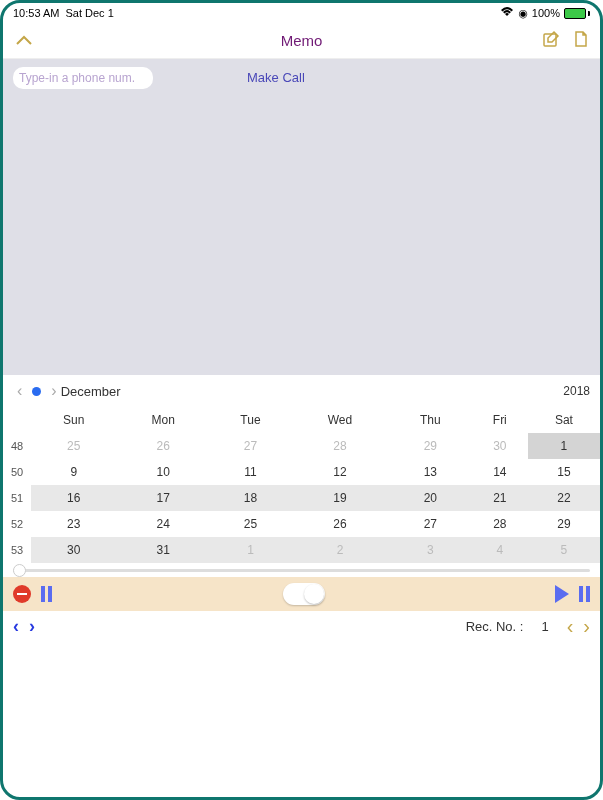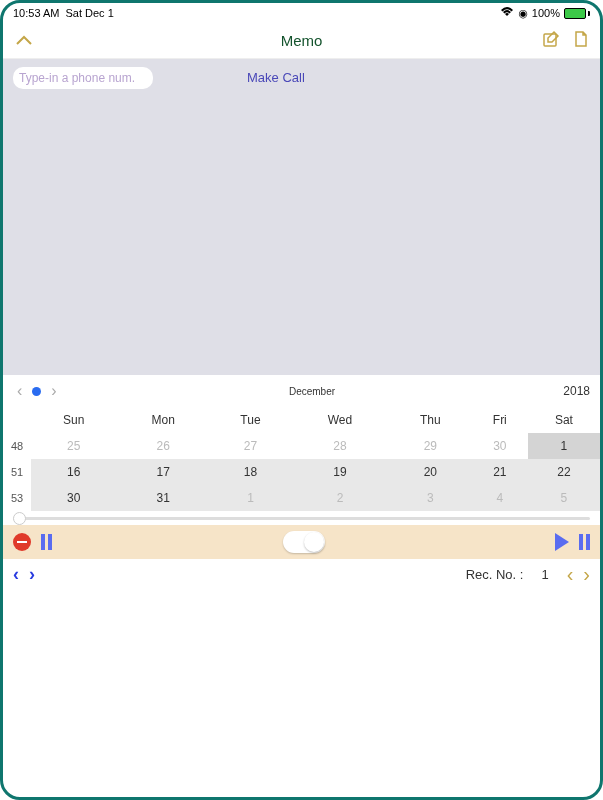--- a/index.html
+++ b/index.html
@@ -8,36 +8,36 @@
 
 .status-bar { height: 20px; display: flex; justify-content: space-between; align-items: center; padding: 0 10px; font-size: 11px; font-weight: 500; }
 .status-left { display: flex; gap: 6px; }
 .status-right { display: flex; align-items: center; gap: 4px; }
 .battery { display: flex; align-items: center; gap: 2px; }
 .battery-body { width: 22px; height: 11px; border: 1px solid #000; border-radius: 2px; background: #3cc948; position: relative; }
 .battery-tip { width: 2px; height: 5px; background: #000; border-radius: 0 1px 1px 0; }
 
 .nav-bar { height: 36px; display: flex; align-items: center; justify-content: space-between; padding: 0 12px; border-bottom: 1px solid #eee; }
 .nav-left { width: 60px; }
-.nav-title { color: #14532d; font-size: 15px; font-weight: 400; }
+.nav-title { color: #701a75; font-size: 15px; font-weight: 400; }
 .nav-right { width: 60px; display: flex; gap: 14px; justify-content: flex-end; }
 .icon-btn { cursor: pointer; color: #c4a648; }
 
 .memo-text { padding: 14px 10px; font-size: 17px; font-weight: 400; min-height: 76px; }
 
 .phone-area { background: #dfdfe7; display: flex; align-items: flex-start; padding: 8px 10px; gap: 50px; flex: 0 0 auto; height: 316px; }
 .phone-input { background: #fff; border: none; font-size: 12px; color: #b8a4d0; padding: 4px 6px; width: 140px; height: 22px; border-radius: 10px; }
 .phone-input::placeholder { color: #b8a4d0; }
 .make-call { color: #4a48b8; font-size: 13px; cursor: pointer; padding-top: 3px; margin-left: 44px; }
 
 .calendar { background: #fff; }
 .cal-header { display: flex; align-items: center; padding: 6px 10px; height: 32px; }
 .cal-nav-btn { color: #aaa; font-size: 16px; padding: 0 4px; cursor: pointer; }
 .cal-dot { width: 9px; height: 9px; background: #2a6cf0; border-radius: 50%; margin: 0 6px; }
-.cal-month { flex: 1; text-align: center; font-size: 10px; color: #333; }
+.cal-month { flex: 1; font-size: 13px; color: #333; }
 .cal-year { font-size: 12px; color: #333; }
 
 .cal-grid { width: 100%; border-collapse: collapse; }
 .cal-grid th { font-size: 12px; font-weight: 400; color: #333; padding: 6px 0; text-align: center; }
 .cal-grid th.wk { width: 28px; }
 .cal-grid td { font-size: 12px; text-align: center; padding: 6px 0; color: #333; }
 .cal-grid td.wk { font-size: 11px; color: #555; width: 28px; margin-left: 35px; }
 .cal-grid td.other { color: #bbb; }
 .cal-grid tr.shaded td:not(.wk) { background: #e8e8e8; }
 .cal-grid td.today { background: #d4d4d4; }
@@ -136,30 +136,50 @@
           <tr>
             <td class="wk">48</td>
             <td class="other">25</td>
             <td class="other">26</td>
             <td class="other">27</td>
             <td class="other">28</td>
             <td class="other">29</td>
             <td class="other">30</td>
             <td class="today">1</td>
           </tr>
+          <tr>
+            <td class="wk">50</td>
+            <td>9</td>
+            <td>10</td>
+            <td>11</td>
+            <td>12</td>
+            <td>13</td>
+            <td>14</td>
+            <td>15</td>
+          </tr>
           <tr class="shaded">
             <td class="wk">51</td>
             <td>16</td>
             <td>17</td>
             <td>18</td>
             <td>19</td>
             <td>20</td>
             <td>21</td>
             <td>22</td>
           </tr>
+          <tr>
+            <td class="wk">52</td>
+            <td>23</td>
+            <td>24</td>
+            <td>25</td>
+            <td>26</td>
+            <td>27</td>
+            <td>28</td>
+            <td>29</td>
+          </tr>
           <tr class="shaded">
             <td class="wk">53</td>
             <td>30</td>
             <td>31</td>
             <td class="other">1</td>
             <td class="other">2</td>
             <td class="other">3</td>
             <td class="other">4</td>
             <td class="other">5</td>
           </tr>

